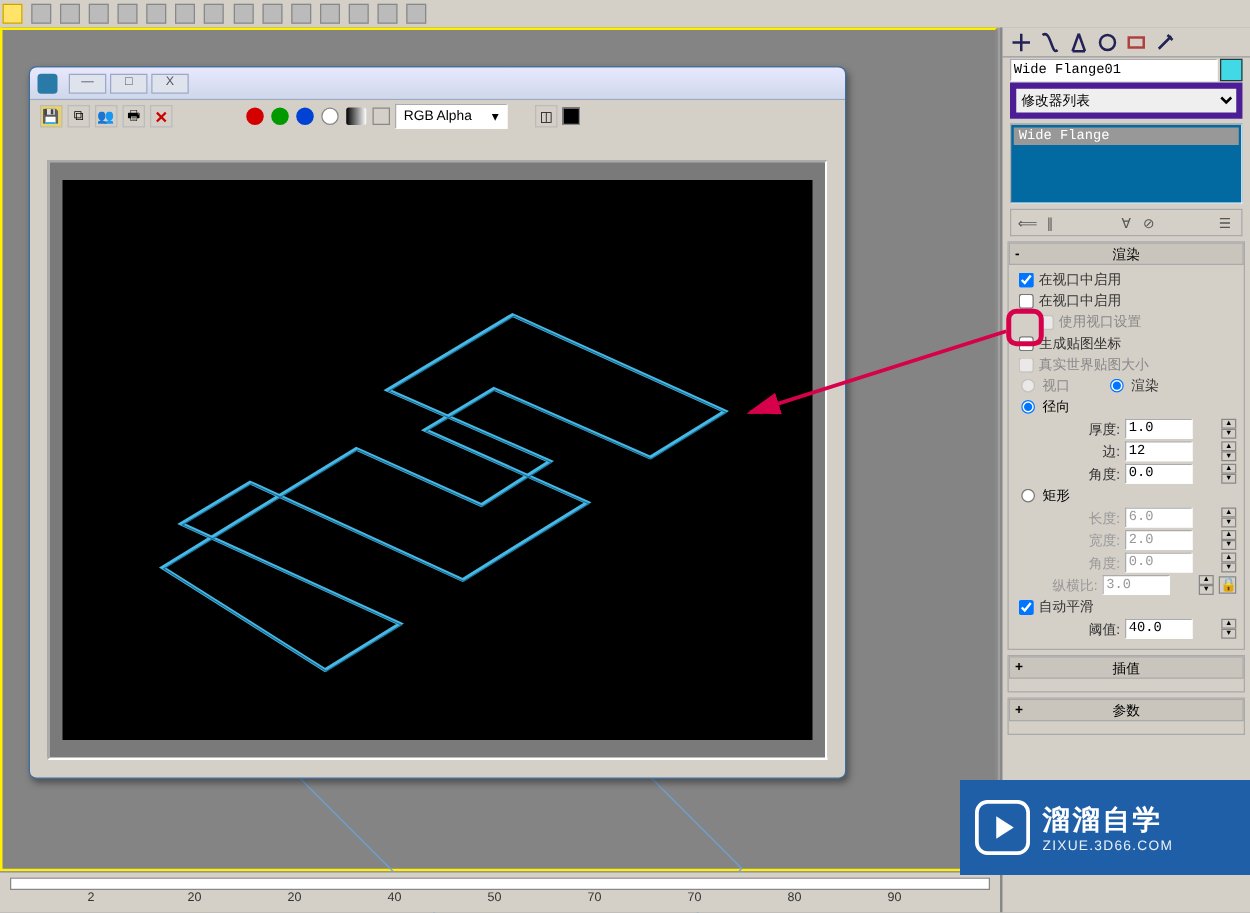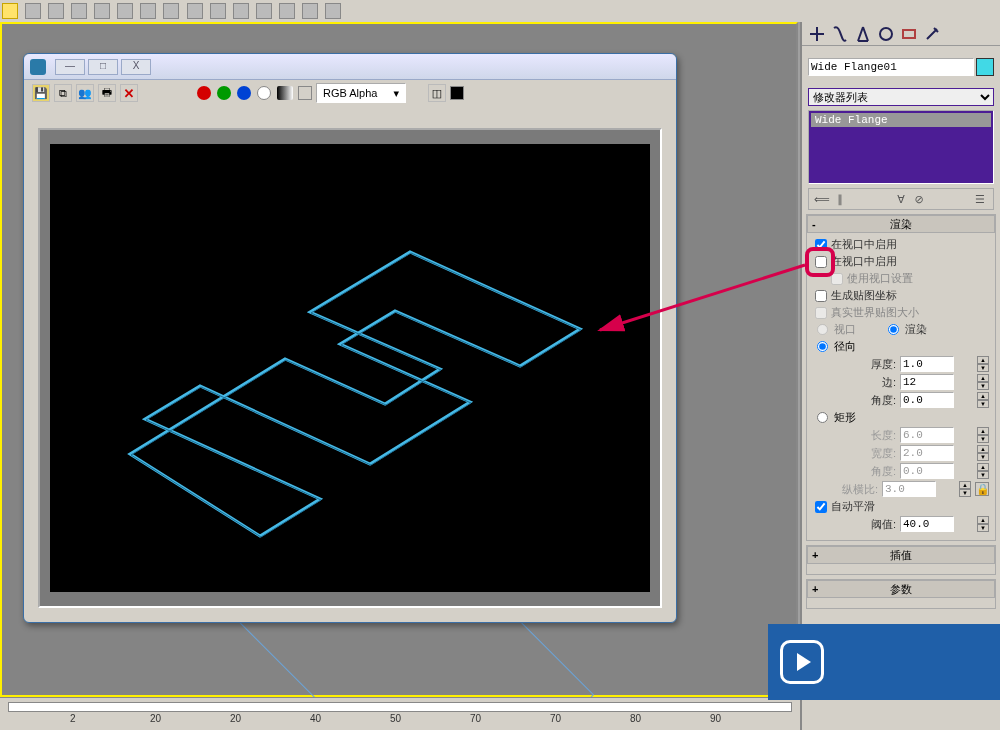--- a/index.html
+++ b/index.html
@@ -31,26 +31,26 @@
   .colorsq { width:14px; height:14px; border-radius:50%; display:inline-block; margin:0 1px;}
   .rfb-chan { height:20px; border:1px inset #fff; background:#fff; padding:0 6px; min-width:90px; display:inline-flex; align-items:center;}
   .rfb-canvas-wrap { position:absolute; left:14px; top:74px; right:14px; bottom:14px; background:#7a7a7a; border:2px inset #fff; padding:14px 10px;}
   .rfb-canvas { width:100%; height:100%; background:#000; position:relative;}
   .rfb-canvas svg{ position:absolute; inset:0;}
 
   
   .cmd { position: absolute; left: 800px; top: 22px; width: 200px; height: 708px; background:#d4d0c8; border-left:2px solid #888;}
   .cmd-top-tools{ height:24px; display:flex; align-items:center; gap:5px; padding:2px 6px; border-bottom:1px solid #999;}
   .cmd-top-tools svg{width:18px;height:18px;}
-  .name-field{ margin:12px 6px; display:flex;justify-content:space-between;}
+  .name-field{ margin:1px 6px; display:flex;justify-content:space-between;}
   .name-field input{ flex:1; height:18px; border:1px inset #fff; background:#fff; font-family: "Courier New", monospace; padding:0 2px;}
   .name-color{ width:18px; height:18px; background:#41d9e6; border:1px solid #333; margin-left:2px;}
   .mod-drop{ margin:0 6px 4px; }
-  .mod-drop select{ width:100%; height:18px; border:1px solid #4c1d95;}
-  .mod-stack{ margin:0 6px; height:74px; background:#4c1d95; border:1px inset #fff; padding:2px;}
+  .mod-drop select{ width:100%; height:29px; border:5px solid #4c1d95;}
+  .mod-stack{ margin:0 6px; height:64px; background:#0369a1; border:1px inset #fff; padding:2px;}
   .mod-stack .sel{ background:#989898; color:#fff; font-family:"Courier New",monospace; padding:1px 4px;}
   .stack-btns{ margin:4px 6px; height:22px; border:1px solid #aaa; display:flex; align-items:center; justify-content:space-between; padding:0 4px; background:#d4d0c8;}
   .stack-btns .sb{ width:18px; height:16px; display:inline-flex; align-items:center; justify-content:center; color:#555;}
 
   .rollout{ margin:4px 4px 0; border:1px solid #aaa; background:#d4d0c8; padding:2px 4px 6px;}
   .rollout .hdr{ display:flex; align-items:center; justify-content:center; background:#c9c5bd; border:1px solid #aaa; margin:-2px -4px 4px; height:18px; position:relative;}
   .rollout .hdr .plus{ position:absolute; left:4px; font-weight:bold;}
   .chk{ display:flex; align-items:center; gap:4px; margin:2px 0 2px 4px; color:#333;}
   .chk.disabled{ color:#888;}
   .chk input{ width:12px; height:12px;}
@@ -356,13 +356,17 @@
   <defs>
       <marker id="ah" markerWidth="10" markerHeight="10" refX="8" refY="3" orient="auto">
         <path d="M0,0 L0,6 L9,3 z" fill="#d6004b"></path>
       </marker>
     </defs>
   <line x1="225" y1="15" x2="20" y2="80" stroke="#d6004b" stroke-width="3" marker-end="url(#ah)"></line>
 </svg>
 
 <div class="watermark">
   <div class="play"></div>
+  <div class="txt">
+    <div class="cn">溜溜自学</div>
+    <div class="en">ZIXUE.3D66.COM</div>
+  </div>
 </div>
 
 </body></html>

